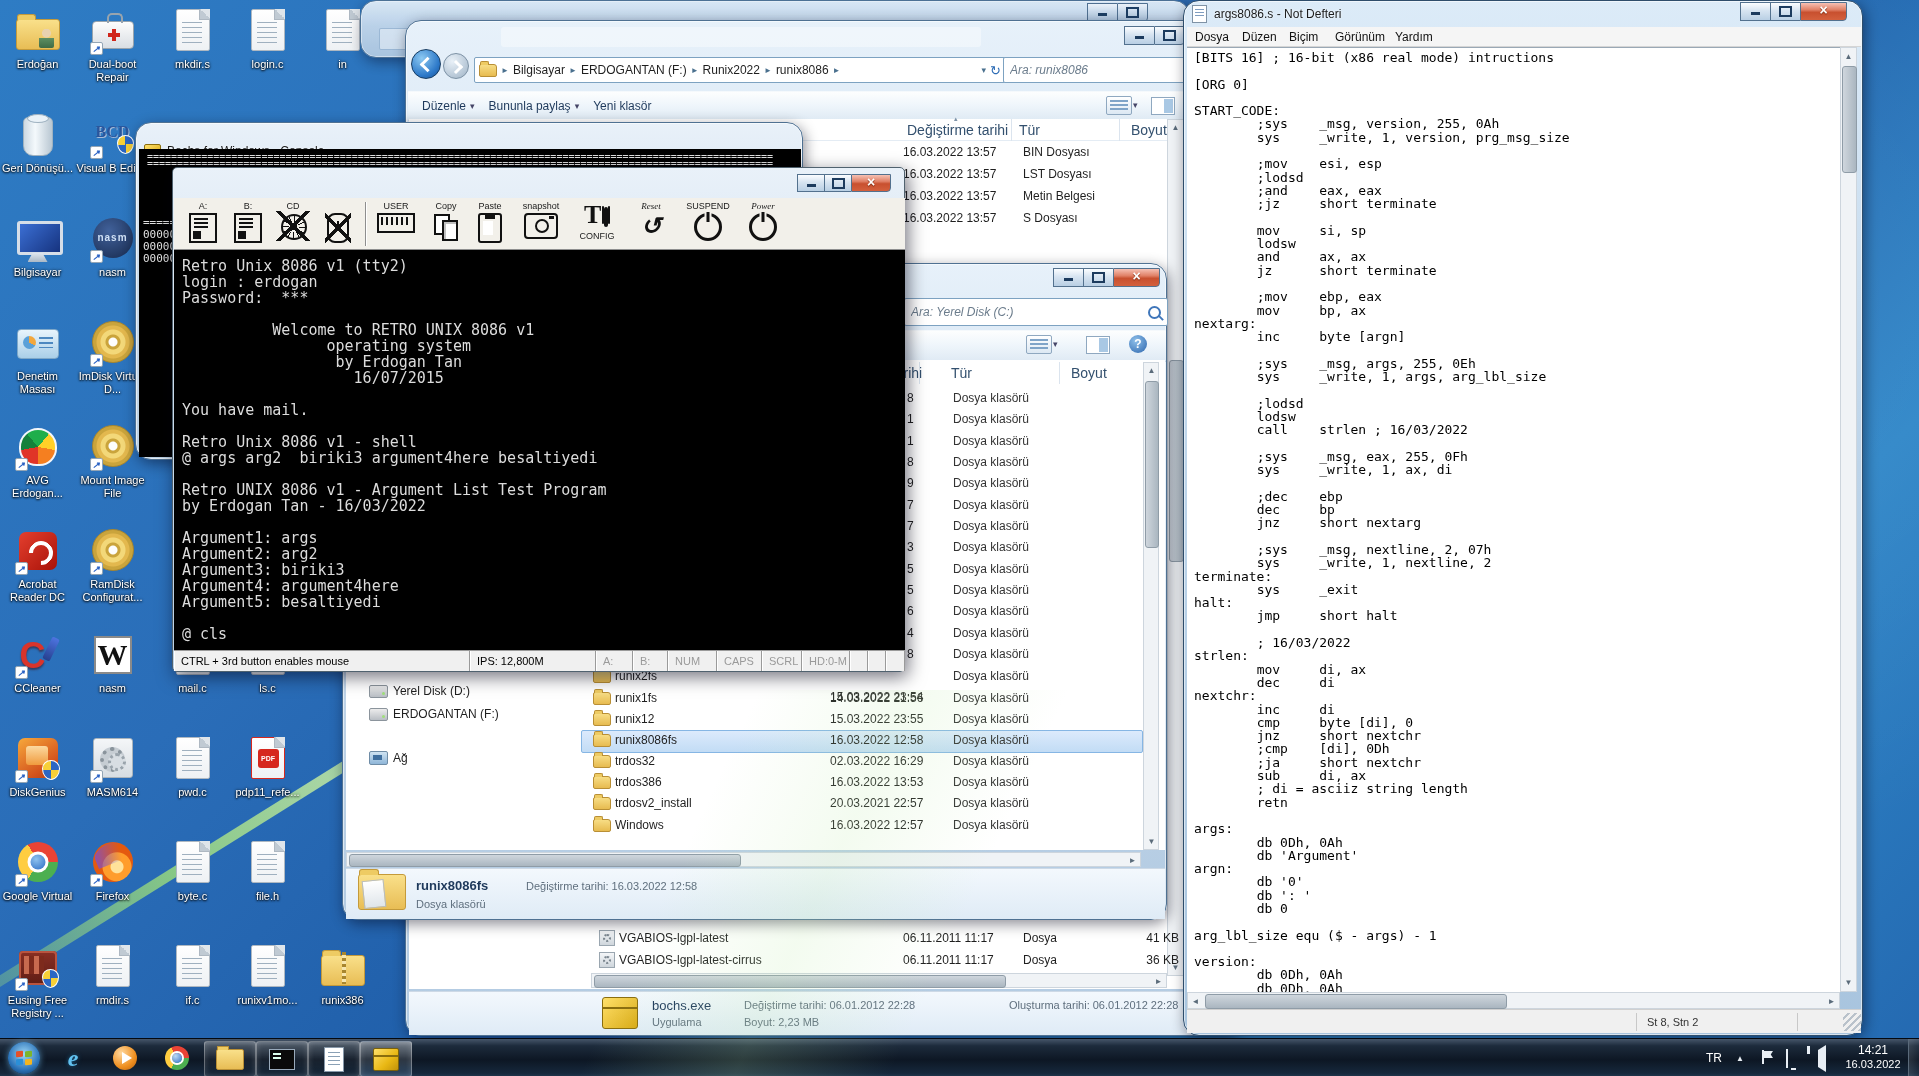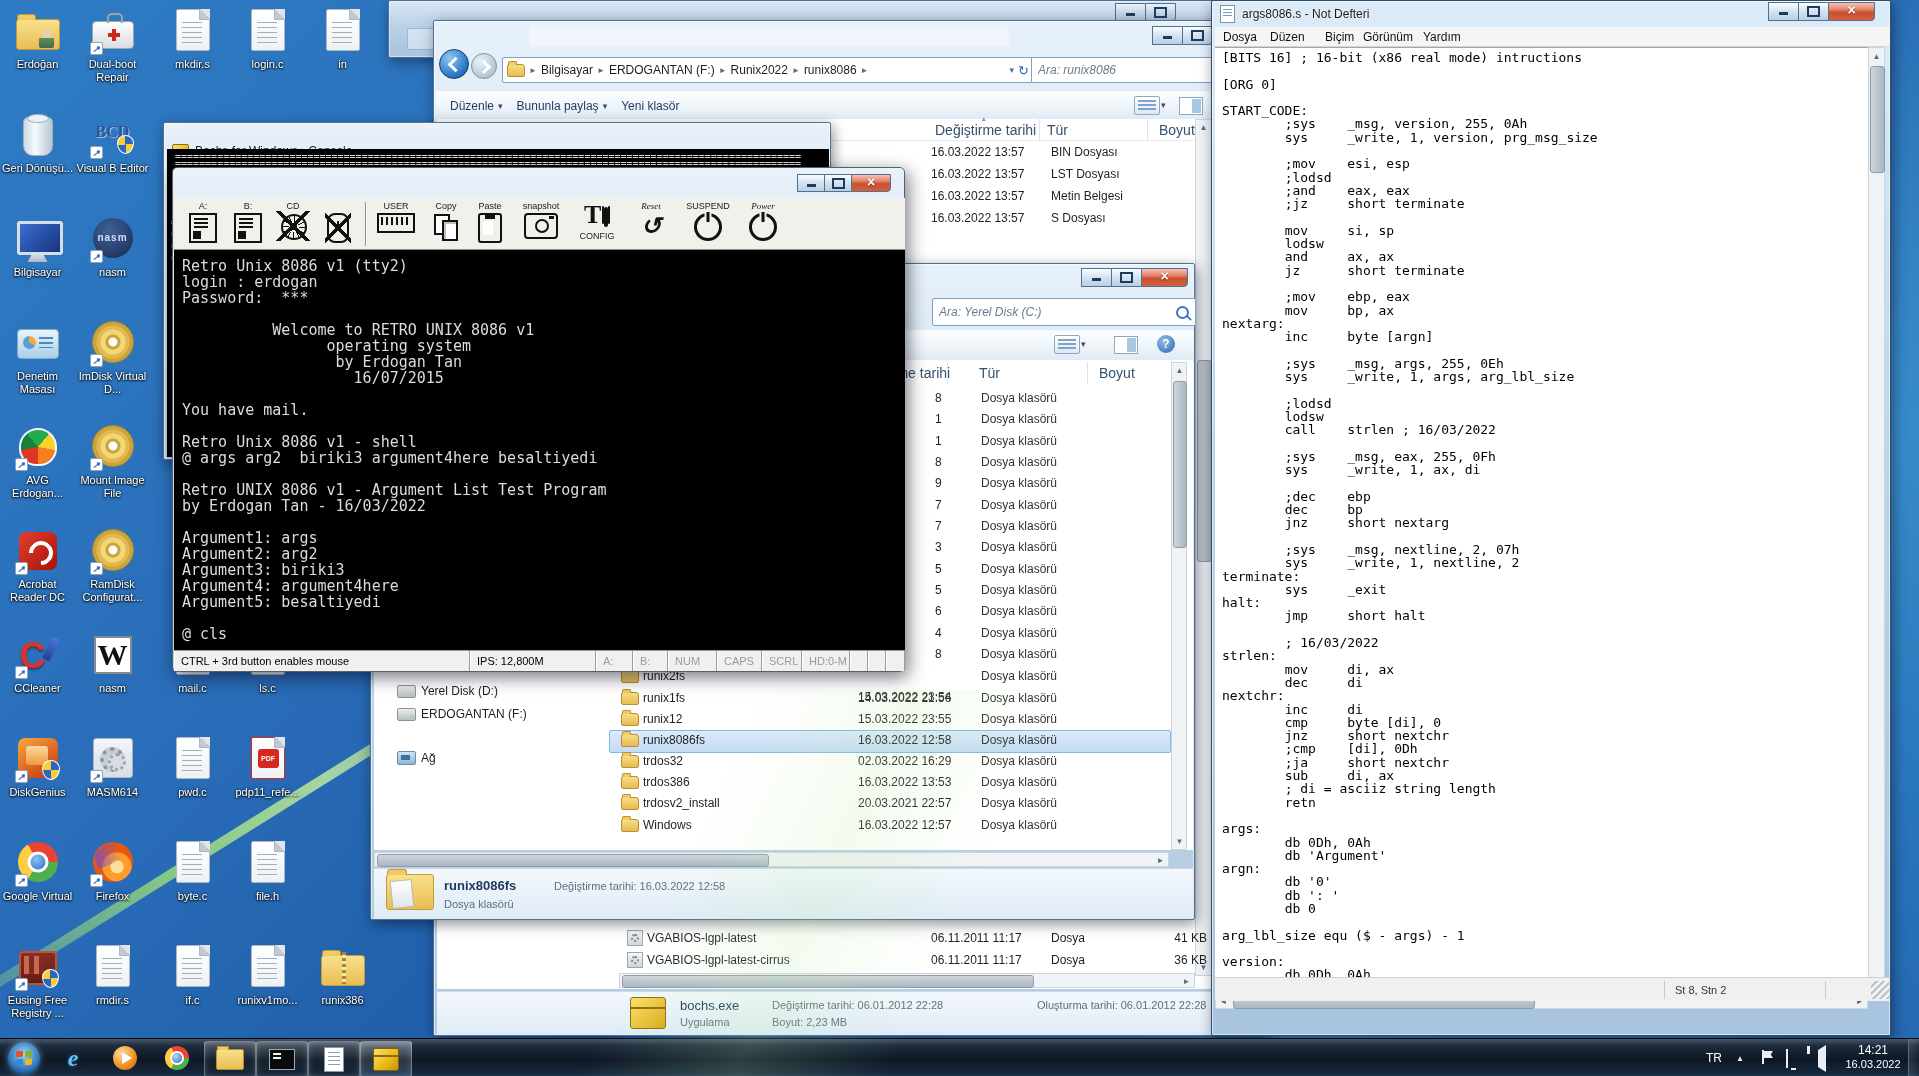--- a/index.html
+++ b/index.html
@@ -9,22 +9,22 @@
       radial-gradient(ellipse at 70% 30%, rgba(255,255,255,.10), transparent 55%),
       linear-gradient(135deg,#2e7cc4 0%,#2a6db8 30%,#1d5ba6 55%,#2e86c8 78%,#2468b0 100%);}
   #screen::before{content:"";position:absolute;left:-200px;top:820px;width:900px;height:10px;
     background:linear-gradient(90deg,transparent,#9fe07a 40%,#c8f0a0 60%,transparent);
     transform:rotate(-32deg);opacity:.8;}
   #screen::after{content:"";position:absolute;left:240px;top:690px;width:1100px;height:420px;
     background:linear-gradient(115deg,transparent 40%,rgba(190,235,170,.18) 52%,transparent 64%);pointer-events:none;}
 
   .abs{position:absolute;box-sizing:border-box;}
   .win{position:absolute;box-sizing:border-box;}
-  .glass{background:linear-gradient(180deg,#e7f1fa,#c6d9ec 45%,#b3cbe2);border:1px solid #4f7192;border-radius:2px;
-    box-shadow:0 0 0 1px rgba(255,255,255,.55) inset, 2px 4px 14px rgba(0,0,20,.45);margin-left:28px;}
+  .glass{background:linear-gradient(180deg,#e7f1fa,#c6d9ec 45%,#b3cbe2);border:1px solid #4f7192;border-radius:16px;
+    box-shadow:0 0 0 1px rgba(255,255,255,.55) inset, 2px 4px 14px rgba(0,0,20,.45);}
   .titletxt{font-size:12px;color:#1b1b1b;text-shadow:0 0 3px #fff;white-space:nowrap;}
 
   
   .capbtns{position:absolute;display:flex;}
   .cb{width:29px;height:17px;border:1px solid #53718e;border-right-width:0;
     background:linear-gradient(#fbfdff,#d7e4f1 45%,#b9cfe4);position:relative;}
   .cb:last-child{border-right-width:1px;border-radius:0 0 4px 0;}
   .cb.close{width:45px;background:linear-gradient(#f6c1b4,#e08066 40%,#c8502f 55%,#d4603d);}
   .cb-min::before{content:"";display:block;width:9px;height:3px;background:#1c3b5e;margin:9px auto 0;}
   .cb-max::before{content:"";display:block;width:9px;height:7px;border:2px solid #1c3b5e;margin:3px auto 0;}
@@ -772,21 +772,21 @@
     </div>
     <div class="capbtns" style="left:556px;top:1px">
         <span class="cb cb-min"></span>
         <span class="cb cb-max"></span>
         <span class="cb close cb-close"></span>
       </div>
 
     <div class="abs" style="left:3px;top:26px;width:674px;height:20px;background:#f5f5f5;border-bottom:1px solid #d5d5d5">
       <span class="menuitem" style="left:8px">Dosya</span>
       <span class="menuitem" style="left:55px">Düzen</span>
-      <span class="menuitem" style="left:110px">Biçim</span>
+      <span class="menuitem" style="left:102px">Biçim</span>
       <span class="menuitem" style="left:148px">Görünüm</span>
       <span class="menuitem" style="left:208px">Yardım</span>
     </div>
 
     <div class="abs" style="left:3px;top:46px;width:653px;height:945px;background:#fff;border-top:1px solid #9aa8b5">
       <pre class="mono" style="position:absolute;left:7px;top:3px;font-size:13px;line-height:13.3px;color:#000;tab-size:8;-moz-tab-size:8">[BITS 16] ; 16-bit (x86 real mode) intructions
 
 [ORG 0]
 
 START_CODE:
@@ -863,21 +863,21 @@
       <i class="sbthumb" style="left:1px;top:18px;width:13px;height:105px"></i>
       <span class="sbarrow" style="bottom:1px;left:0">▼</span>
     </div>
 
     <div class="abs sbtrack" style="left:3px;top:991px;width:653px;height:17px">
       <span class="sbarrow" style="left:0;top:1px">◄</span>
       <i class="sbthumb h" style="left:17px;top:1px;width:300px;height:13px"></i>
       <span class="sbarrow" style="right:0;top:1px">►</span>
     </div>
 
-    <div class="abs" style="left:3px;top:976px;width:674px;height:24px;background:#f0f0f0;border-top:1px solid #d0d0d0;display:flex;align-items:center">
+    <div class="abs" style="left:3px;top:1008px;width:674px;height:24px;background:#f0f0f0;border-top:1px solid #d0d0d0;display:flex;align-items:center">
       <div style="flex:1"></div>
       <div style="width:150px;height:18px;border-left:1px solid #c8c8c8;font-size:11px;color:#333;display:flex;align-items:center;padding-left:10px">St 8, Stn 2</div>
       <div style="width:45px;height:18px;border-left:1px solid #c8c8c8"></div>
       <div style="width:18px;height:18px;background:repeating-linear-gradient(135deg,rgba(0,0,0,0) 0 3px,#b9c2cb 3px 5px)"></div>
     </div>
   </div>
 
   <div id="taskbar">
     <div class="abs" style="left:8px;top:3px;width:32px;height:32px;border-radius:50%;background:radial-gradient(circle at 50% 38%,#9fd9f8,#2a72b8 62%,#0e3258);box-shadow:0 0 6px rgba(120,200,255,.6)">
       <i class="abs" style="left:8px;top:9px;width:7px;height:6px;background:#e4502a;border-radius:1px;transform:skewY(-6deg)"></i>

